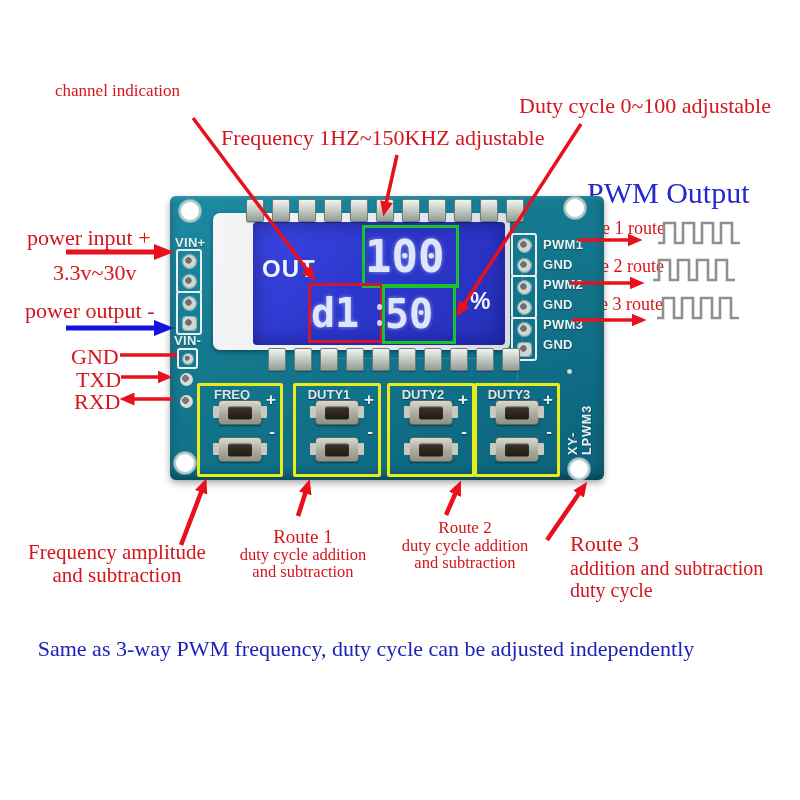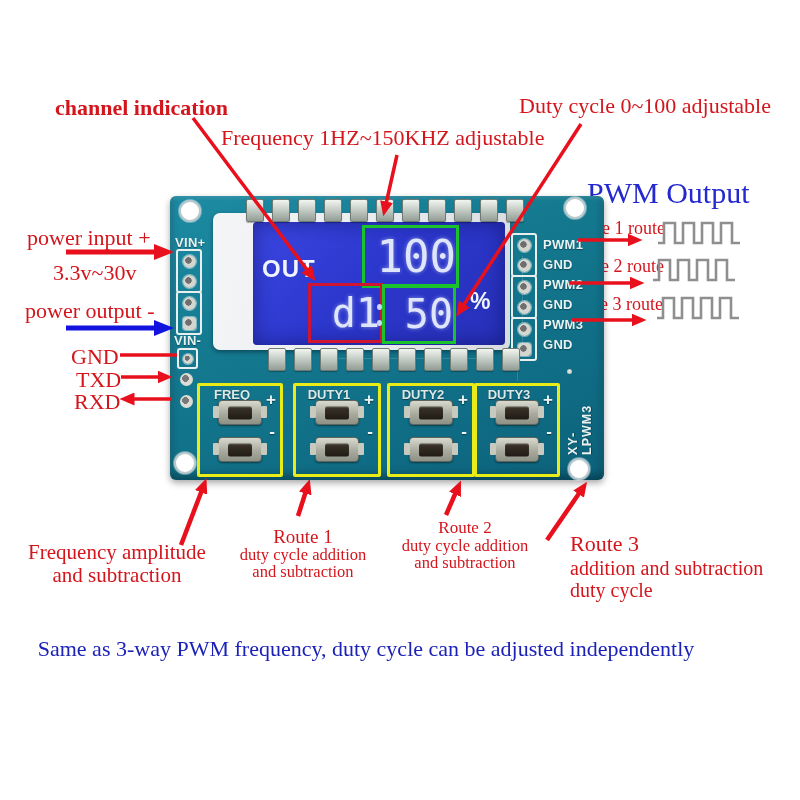--- a/index.html
+++ b/index.html
@@ -18,22 +18,22 @@
   
   .bezel{position:absolute;left:43px;top:17px;width:297px;height:137px;border-radius:7px;
          background:linear-gradient(100deg,#f4f5f7 0%,#e9ebee 55%,#d7dade 100%);
          box-shadow:0 2px 4px rgba(0,20,30,.45);}
   .screen{position:absolute;left:83px;top:26px;width:252px;height:123px;border-radius:4px;z-index:3;
          background:linear-gradient(135deg,#3a46e0 0%,#2c37cd 45%,#2730b8 100%);
          box-shadow:inset 0 0 20px rgba(0,0,60,.45);}
   .tabrow{position:absolute;display:flex;gap:8px;z-index:4;}
   .tabrow i{width:16px;height:21px;border-radius:2px;border:1px solid #6e7b74;
         background:linear-gradient(180deg,#f2f5f0,#bcc5be 55%,#929d95);box-shadow:0 1px 1px rgba(0,0,0,.3);}
-  .hbox{position:absolute;border:3px solid;display:flex;align-items:center;justify-content:flex-end;
-        font-family:"DejaVu Sans Mono",monospace;font-weight:normal;color:#dfe6fc;
+  .hbox{position:absolute;border:3px solid;display:flex;align-items:center;justify-content:flex-start;
+        font-family:"DejaVu Sans Mono",monospace;font-weight:bold;color:#dfe6fc;
         text-shadow:0 0 4px rgba(215,228,255,.55);}
   .lcd-sans{position:absolute;font-family:"Liberation Sans",sans-serif;font-weight:bold;color:#f1f5ff;}
   .dot{position:absolute;width:5px;height:6px;border-radius:50%;background:#ccd6f8;}
   
   .pin-group{position:absolute;width:22px;height:40px;border:2px solid #e9efee;border-radius:3px;
         display:flex;flex-direction:column;align-items:center;justify-content:space-around;}
   .pad{width:13px;height:13px;border-radius:50%;
         background:radial-gradient(circle at 42% 42%, #6f6f6f 0 28%, #d3d7d0 32% 72%, #99a099 100%);
         box-shadow:0 0 0 1px rgba(255,255,255,.45);}
   .pad.sq{border-radius:3px;}
@@ -68,21 +68,21 @@
   .ann{position:absolute;white-space:nowrap;}
   .blk{position:absolute;}
   svg.arrows{position:absolute;left:0;top:0;z-index:6;pointer-events:none;}
   .wave{position:absolute;}
 </style>
 </head>
 <body>
 
 <div id="stage">
 
-  <div class="ann red" style="left:55px;top:95px;font-size:22px;font-weight:bold;">channel indication</div>
+  <div class="ann red" style="left:55px;top:81px;font-size:17px;">channel indication</div>
   <div class="ann red" style="left:221px;top:125px;font-size:22px;">Frequency 1HZ~150KHZ adjustable</div>
   <div class="ann red" style="left:519px;top:93px;font-size:22px;">Duty cycle 0~100 adjustable</div>
 
   <div class="ann red" style="left:27px;top:225px;font-size:22px;">power input +</div>
   <div class="ann red" style="left:53px;top:260px;font-size:22px;">3.3v~30v</div>
   <div class="ann red" style="left:25px;top:298px;font-size:22px;">power output -</div>
   <div class="ann red" style="left:71px;top:344px;font-size:22px;">GND</div>
   <div class="ann red" style="left:76px;top:367px;font-size:22px;">TXD</div>
   <div class="ann red" style="left:74px;top:389px;font-size:22px;">RXD</div>
 

